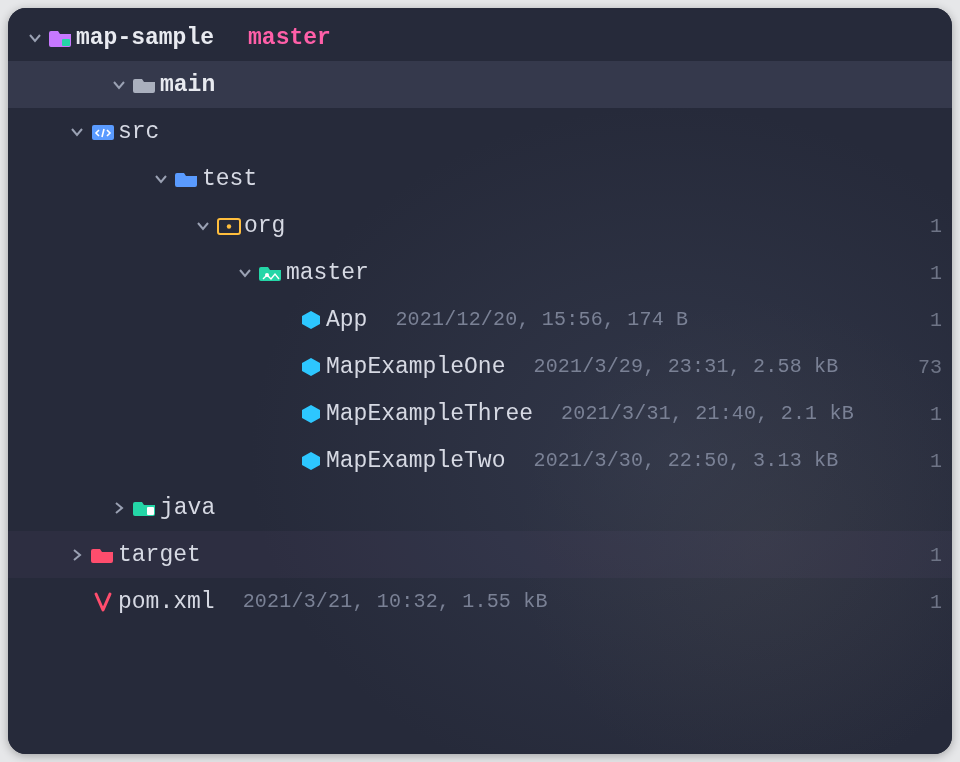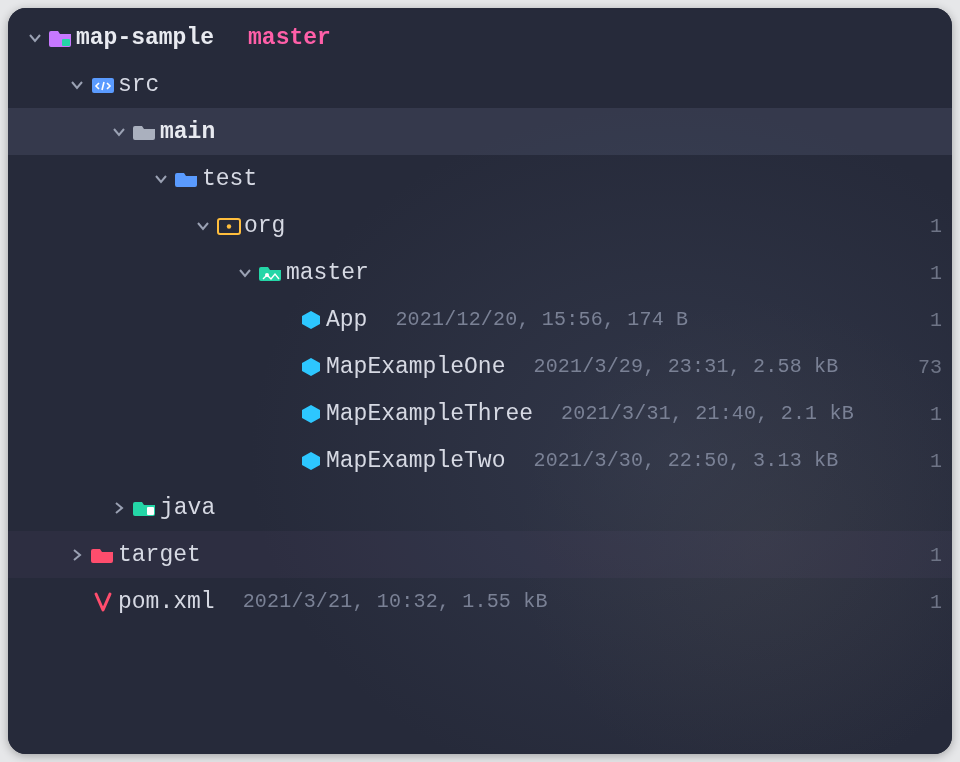--- a/index.html
+++ b/index.html
@@ -84,49 +84,49 @@
       <span class="icon purple">
         <svg width="24" height="20" viewBox="0 0 24 20">
             <path fill="currentColor" d="M2 3h7l2 3h11v11a2 2 0 0 1-2 2H2a2 2 0 0 1-2-2V5a2 2 0 0 1 2-2z"></path>
             <rect x="13" y="11" width="8" height="7" rx="1" fill="#24d6a7"></rect>
           </svg>
       </span>
       <span class="label bold">map-sample</span>
       <span class="branch">master</span>
     </div>
 
+    <div class="row selected">
+      <span class="indent" style="width:84px"></span>
+      <span class="chev down">
+        <svg width="16" height="16" viewBox="0 0 16 16">
+            <path d="M3 5l5 6 5-6" fill="none" stroke="currentColor" stroke-width="2"></path>
+          </svg>
+      </span>
+      <span class="icon grey">
+        <svg width="24" height="20" viewBox="0 0 24 20">
+            <path fill="currentColor" d="M2 4h7l2 3h11v9a2 2 0 0 1-2 2H2a2 2 0 0 1-2-2V6a2 2 0 0 1 2-2z"></path>
+          </svg>
+      </span>
+      <span class="label bold">main</span>
+    </div>
+
     <div class="row">
       <span class="indent" style="width:42px"></span>
       <span class="chev down">
         <svg width="16" height="16" viewBox="0 0 16 16">
             <path d="M3 5l5 6 5-6" fill="none" stroke="currentColor" stroke-width="2"></path>
           </svg>
       </span>
       <span class="icon blue">
         <svg width="24" height="20" viewBox="0 0 24 20">
             <rect x="1" y="3" width="22" height="15" rx="2" fill="currentColor"></rect>
             <path d="M8 8l-3 3 3 3M16 8l3 3-3 3M13 7l-2 8" stroke="#fff" stroke-width="1.6" fill="none"></path>
           </svg>
       </span>
       <span class="label">src</span>
-    </div>
-
-    <div class="row selected">
-      <span class="indent" style="width:84px"></span>
-      <span class="chev down">
-        <svg width="16" height="16" viewBox="0 0 16 16">
-            <path d="M3 5l5 6 5-6" fill="none" stroke="currentColor" stroke-width="2"></path>
-          </svg>
-      </span>
-      <span class="icon grey">
-        <svg width="24" height="20" viewBox="0 0 24 20">
-            <path fill="currentColor" d="M2 4h7l2 3h11v9a2 2 0 0 1-2 2H2a2 2 0 0 1-2-2V6a2 2 0 0 1 2-2z"></path>
-          </svg>
-      </span>
-      <span class="label bold">main</span>
     </div>
 
     <div class="row">
       <span class="indent" style="width:126px"></span>
       <span class="chev down">
         <svg width="16" height="16" viewBox="0 0 16 16">
             <path d="M3 5l5 6 5-6" fill="none" stroke="currentColor" stroke-width="2"></path>
           </svg>
       </span>
       <span class="icon blue">

